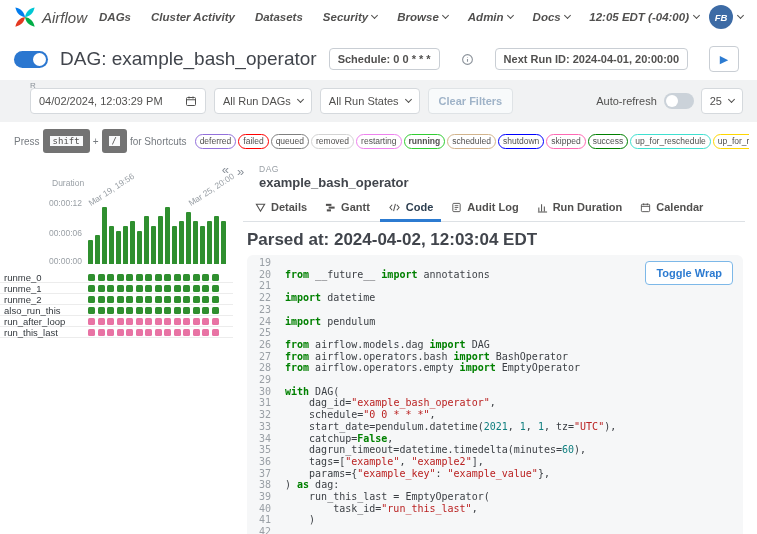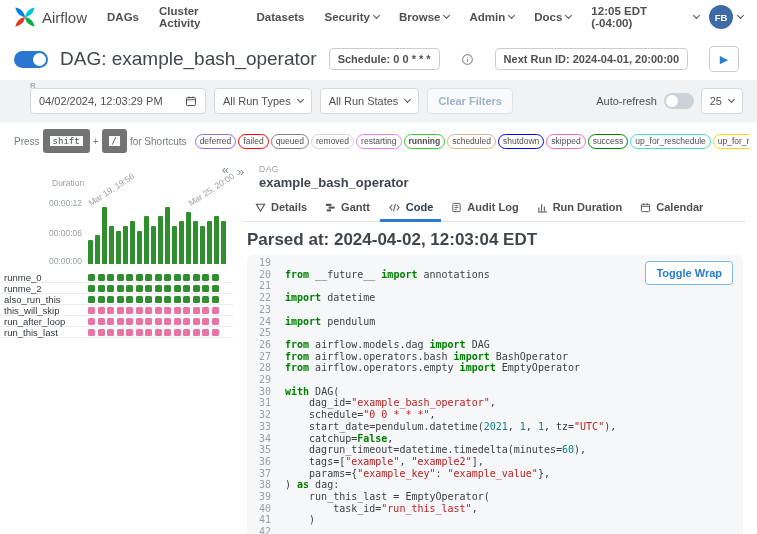--- a/index.html
+++ b/index.html
@@ -1,21 +1,21 @@
 <!DOCTYPE html>
 <html><head>
 <meta charset="utf-8">
 <style>
   * { margin:0; padding:0; box-sizing:border-box; }
   html,body { width:757px; height:534px; overflow:hidden; background:#fff;
               font-family:"Liberation Sans", sans-serif; color:#51504f; }
   .app { position:relative; width:757px; height:534px; background:#fff; overflow:hidden; }
 
   
-  .navbar { height:34px; display:flex; align-items:center; padding:0 14px; gap:20px; }
+  .navbar { height:34px; display:flex; align-items:center; padding:0 14px; gap:12px;font-style:italic; }
   .brand { display:flex; align-items:center; gap:6px; font-size:15px; color:#51504f; }
   .nav-items { display:flex; gap:20px; align-items:center; }
   .nav-item { font-size:11.5px; font-weight:700; color:#51504f; display:flex; align-items:center; gap:4px; cursor:pointer; }
   .nav-right { margin-left:auto; display:flex; align-items:center; gap:10px; }
   .clock { font-size:11.5px; font-weight:700; display:flex; align-items:center; gap:5px; }
   .avatar-wrap { display:flex; align-items:center; gap:5px; }
   .avatar { width:24px; height:24px; border-radius:50%; background:#3d6ba5; color:#fff;
             font-size:9.5px; font-weight:700; display:flex; align-items:center; justify-content:center; }
   .chev { width:5px; height:5px; border-right:1.5px solid #51504f; border-bottom:1.5px solid #51504f;
           transform:rotate(45deg); display:inline-block; margin-top:-3px; }
@@ -173,21 +173,21 @@
     <div class="control date-field">
       <span>04/02/2024, 12:03:29 PM</span>
       <span style="display:flex;">
         <svg width="12" height="12" viewBox="0 0 24 24">
             <rect x="3" y="5" width="18" height="16" rx="2" fill="none" stroke="#51504f" stroke-width="2"></rect>
             <path d="M3 9.5h18M8 3v4M16 3v4" stroke="#51504f" stroke-width="2"></path>
           </svg>
       </span>
     </div>
     <div class="control">
-      <span>All Run Types</span>
+      <span>All Run DAGs</span>
       <span class="chev"></span>
     </div>
     <div class="control">
       <span>All Run States</span>
       <span class="chev"></span>
     </div>
     <button class="clear-btn" disabled="">Clear Filters</button>
     <div class="auto-wrap">
       <span>Auto-refresh</span>
       <div class="switch off mini-switch">
@@ -273,20 +273,39 @@
               <span class="sq" style="background: rgb(47, 143, 47);"></span>
               <span class="sq" style="background: rgb(47, 143, 47);"></span>
               <span class="sq" style="background: rgb(47, 143, 47);"></span>
               <span class="sq" style="background: rgb(47, 143, 47);"></span>
               <span class="sq" style="background: rgb(47, 143, 47);"></span>
               <span class="sq" style="background: rgb(47, 143, 47);"></span>
               <span class="sq" style="background: rgb(47, 143, 47);"></span>
             </span>
           </div>
           <div class="task-row">
+            <span class="task-label">runme_1</span>
+            <span class="squares">
+              <span class="sq" style="background: rgb(47, 143, 47);"></span>
+              <span class="sq" style="background: rgb(47, 143, 47);"></span>
+              <span class="sq" style="background: rgb(47, 143, 47);"></span>
+              <span class="sq" style="background: rgb(47, 143, 47);"></span>
+              <span class="sq" style="background: rgb(47, 143, 47);"></span>
+              <span class="sq" style="background: rgb(47, 143, 47);"></span>
+              <span class="sq" style="background: rgb(47, 143, 47);"></span>
+              <span class="sq" style="background: rgb(47, 143, 47);"></span>
+              <span class="sq" style="background: rgb(47, 143, 47);"></span>
+              <span class="sq" style="background: rgb(47, 143, 47);"></span>
+              <span class="sq" style="background: rgb(47, 143, 47);"></span>
+              <span class="sq" style="background: rgb(47, 143, 47);"></span>
+              <span class="sq" style="background: rgb(47, 143, 47);"></span>
+              <span class="sq" style="background: rgb(47, 143, 47);"></span>
+            </span>
+          </div>
+          <div class="task-row">
             <span class="task-label">runme_2</span>
             <span class="squares">
               <span class="sq" style="background: rgb(47, 143, 47);"></span>
               <span class="sq" style="background: rgb(47, 143, 47);"></span>
               <span class="sq" style="background: rgb(47, 143, 47);"></span>
               <span class="sq" style="background: rgb(47, 143, 47);"></span>
               <span class="sq" style="background: rgb(47, 143, 47);"></span>
               <span class="sq" style="background: rgb(47, 143, 47);"></span>
               <span class="sq" style="background: rgb(47, 143, 47);"></span>
               <span class="sq" style="background: rgb(47, 143, 47);"></span>
@@ -308,39 +327,20 @@
               <span class="sq" style="background: rgb(47, 143, 47);"></span>
               <span class="sq" style="background: rgb(47, 143, 47);"></span>
               <span class="sq" style="background: rgb(47, 143, 47);"></span>
               <span class="sq" style="background: rgb(47, 143, 47);"></span>
               <span class="sq" style="background: rgb(47, 143, 47);"></span>
               <span class="sq" style="background: rgb(47, 143, 47);"></span>
               <span class="sq" style="background: rgb(47, 143, 47);"></span>
               <span class="sq" style="background: rgb(47, 143, 47);"></span>
               <span class="sq" style="background: rgb(47, 143, 47);"></span>
               <span class="sq" style="background: rgb(47, 143, 47);"></span>
-            </span>
-          </div>
-          <div class="task-row">
-            <span class="task-label">this_will_skip</span>
-            <span class="squares">
-              <span class="sq" style="background: rgb(232, 115, 164);"></span>
-              <span class="sq" style="background: rgb(232, 115, 164);"></span>
-              <span class="sq" style="background: rgb(232, 115, 164);"></span>
-              <span class="sq" style="background: rgb(232, 115, 164);"></span>
-              <span class="sq" style="background: rgb(232, 115, 164);"></span>
-              <span class="sq" style="background: rgb(232, 115, 164);"></span>
-              <span class="sq" style="background: rgb(232, 115, 164);"></span>
-              <span class="sq" style="background: rgb(232, 115, 164);"></span>
-              <span class="sq" style="background: rgb(232, 115, 164);"></span>
-              <span class="sq" style="background: rgb(232, 115, 164);"></span>
-              <span class="sq" style="background: rgb(232, 115, 164);"></span>
-              <span class="sq" style="background: rgb(232, 115, 164);"></span>
-              <span class="sq" style="background: rgb(232, 115, 164);"></span>
-              <span class="sq" style="background: rgb(232, 115, 164);"></span>
             </span>
           </div>
           <div class="task-row">
             <span class="task-label">run_after_loop</span>
             <span class="squares">
               <span class="sq" style="background: rgb(232, 115, 164);"></span>
               <span class="sq" style="background: rgb(232, 115, 164);"></span>
               <span class="sq" style="background: rgb(232, 115, 164);"></span>
               <span class="sq" style="background: rgb(232, 115, 164);"></span>
               <span class="sq" style="background: rgb(232, 115, 164);"></span>

